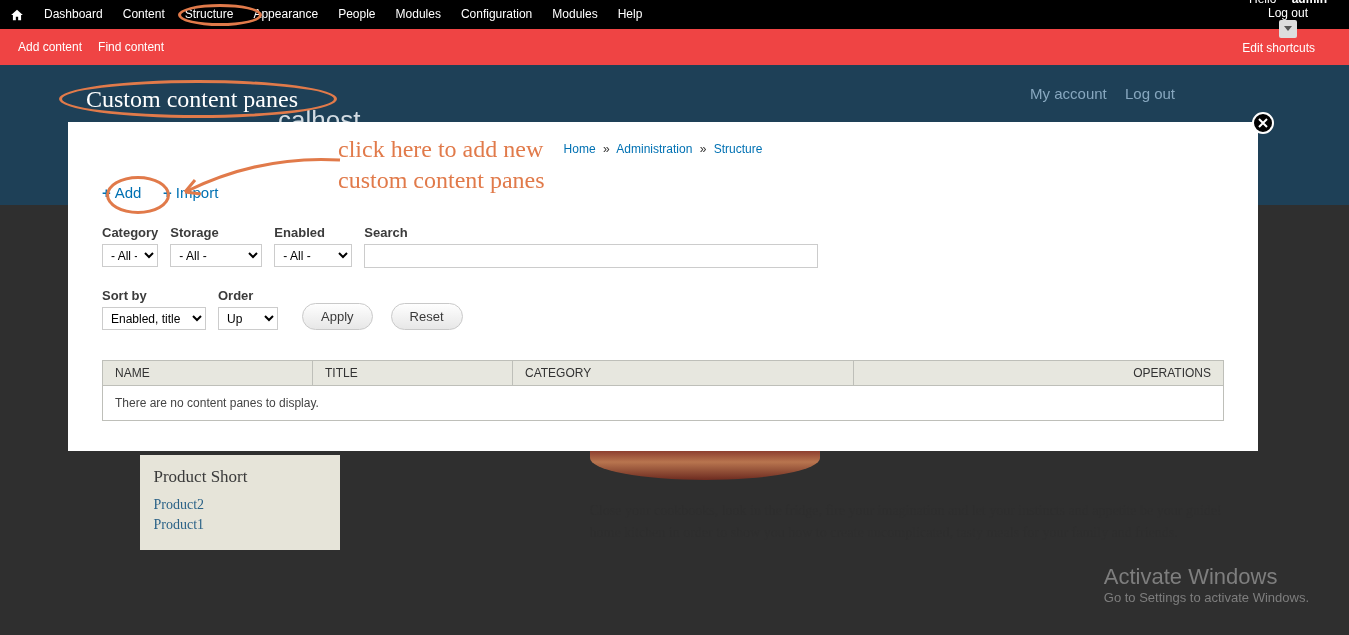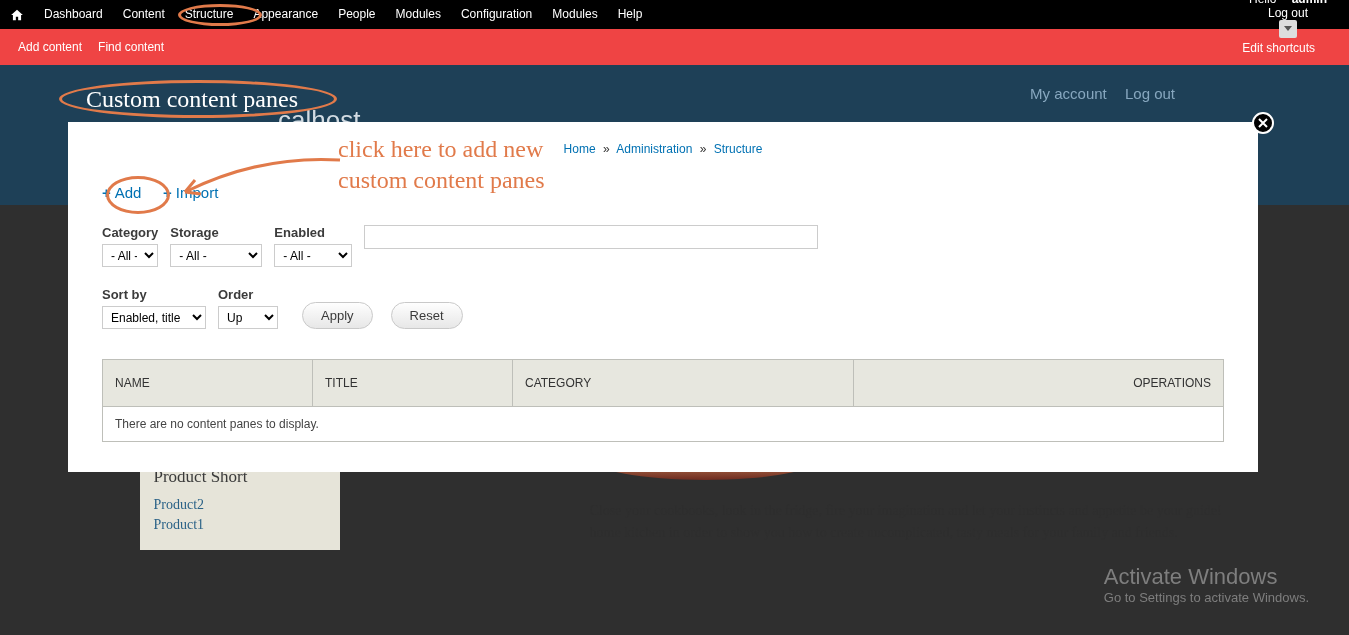--- a/index.html
+++ b/index.html
@@ -59,21 +59,21 @@
     .filter.cat select { width: 56px; }
     .filter.storage select { width: 92px; }
     .filter.enabled select { width: 78px; }
     .filter.search input { width: 454px; }
     .filter.sortby select { width: 104px; }
     .filter.order select { width: 60px; }
     .filters-btns { display: flex; gap: 18px; align-items: flex-end; margin-left: 12px; }
     .pill-btn { background: linear-gradient(#fefefe,#e7e7e7); border: 1px solid #c9c9c9; border-radius: 18px; padding: 5px 18px; font-family: "Lucida Grande", sans-serif; font-size: 13px; color: #3a3a3a; cursor: pointer; }
 
     table.list { width: 100%; border-collapse: collapse; margin-top: 30px; border: 1px solid #bebfb9; }
-    table.list th { background: #e7e7df; text-align: left; padding: 16px 12px; font-size: 12px; color: #333; border: 1px solid #bebfb9; font-weight: normal; text-transform: uppercase; }
+    table.list th { background: #e7e7df; text-align: left; padding: 5px 12px; font-size: 12px; color: #333; border: 1px solid #bebfb9; font-weight: normal; text-transform: uppercase; }
     table.list th.ops { text-align: right; }
     table.list td.empty { padding: 10px 12px; font-size: 12px; color: #444; border: 1px solid #bebfb9; }
 
     
     .anno { position: absolute; pointer-events: none; }
     .anno-ellipse { border: 3px solid #e17a4a; border-radius: 50%; }
     .anno-text { color: #e17a4a; font-family: Georgia, serif; font-size: 24px; line-height: 1.3; }
 
     .small-ellipse-top { left: 178px; top: 4px; width: 84px; height: 22px; z-index: 30; }
     .title-ellipse { left: 59px; top: 80px; width: 278px; height: 38px; z-index: 30; }
@@ -181,20 +181,21 @@
       </div>
       <div class="filter storage">
         <label>Storage</label>
         <select><option>- All -</option></select>
       </div>
       <div class="filter enabled">
         <label>Enabled</label>
         <select><option>- All -</option></select>
       </div>
       <div class="filter search">
+        <label>Search</label>
         <input type="text" style="">
       </div>
     </div>
 
     <div class="filters-row">
       <div class="filter sortby">
         <label>Sort by</label>
         <select><option>Enabled, title</option></select>
       </div>
       <div class="filter order">

